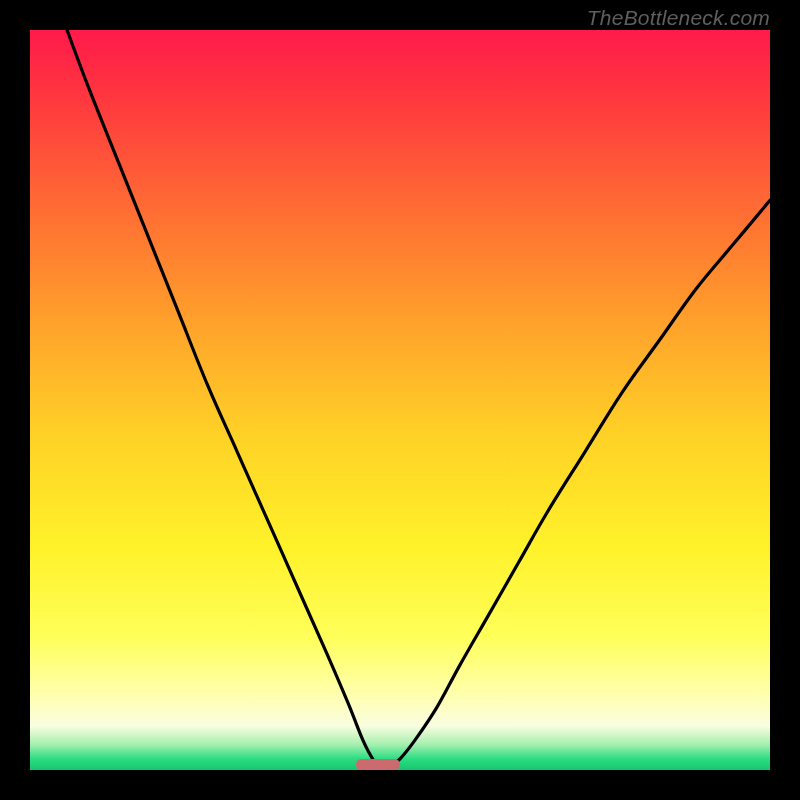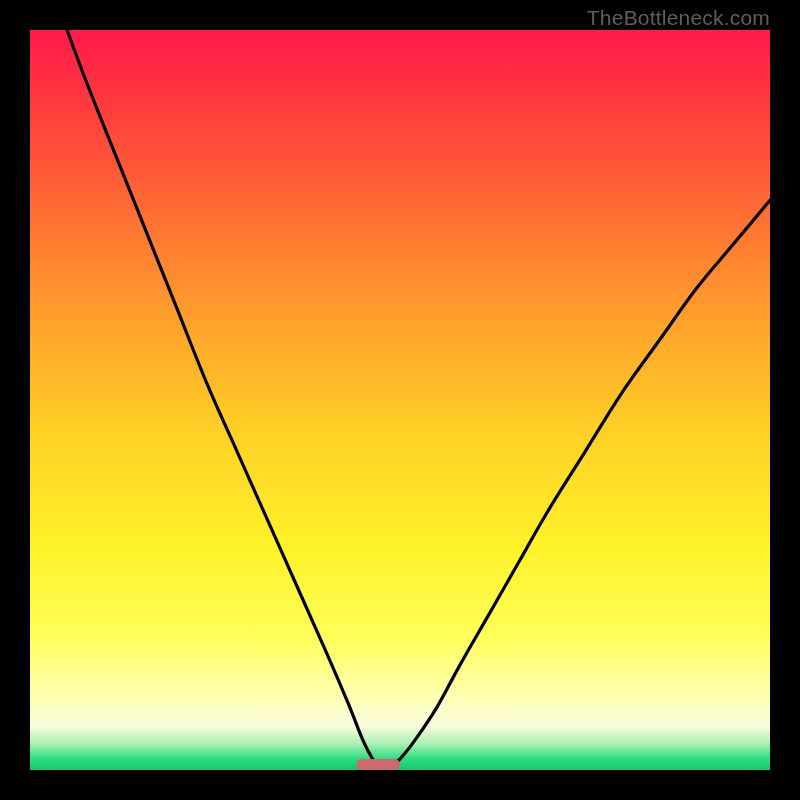--- a/index.html
+++ b/index.html
@@ -11,20 +11,21 @@
     overflow: hidden;
     font-family: Arial, Helvetica, sans-serif;
   }
   .frame {
     position: absolute;
     top: 0;
     left: 0;
     width: 800px;
     height: 800px;
     background: #000;
+    font-style: italic;
   }
   .plot-area {
     position: absolute;
     top: 30px;
     left: 30px;
     width: 740px;
     height: 740px;
     overflow: hidden;
   }
   .gradient {

